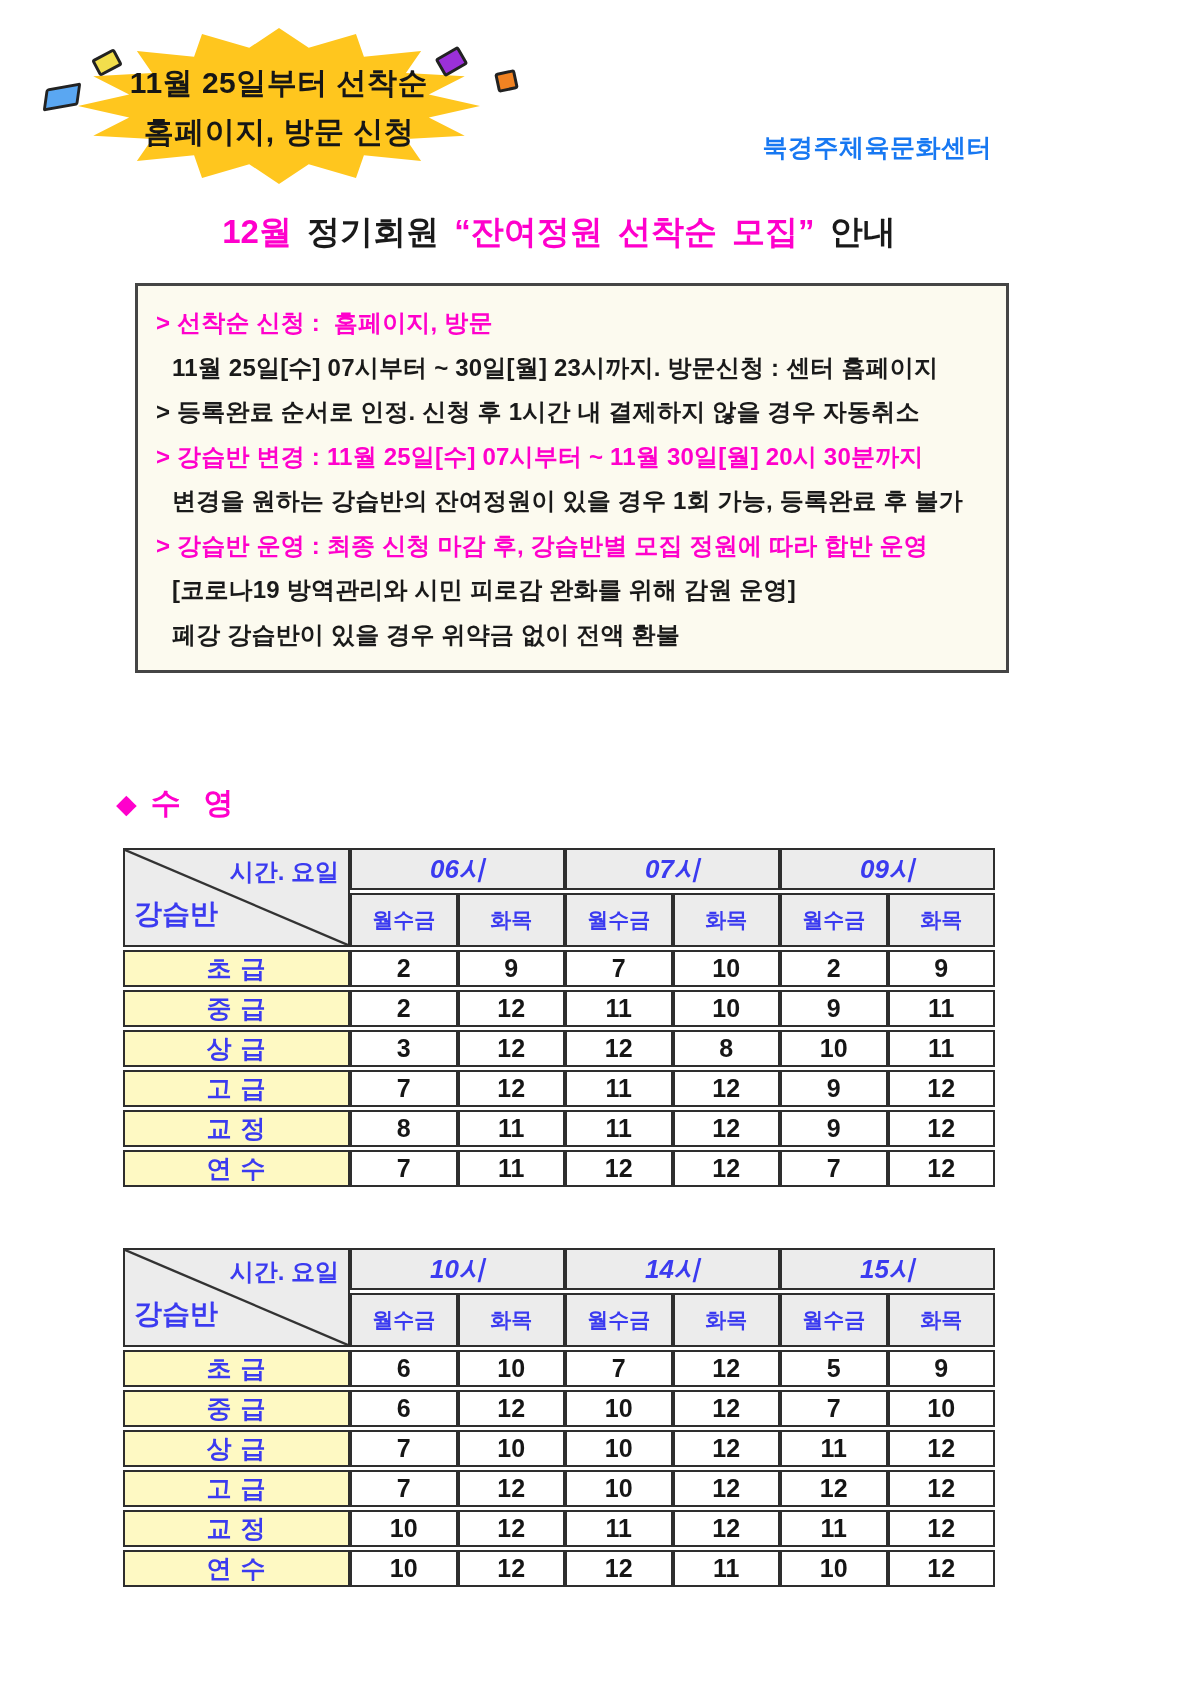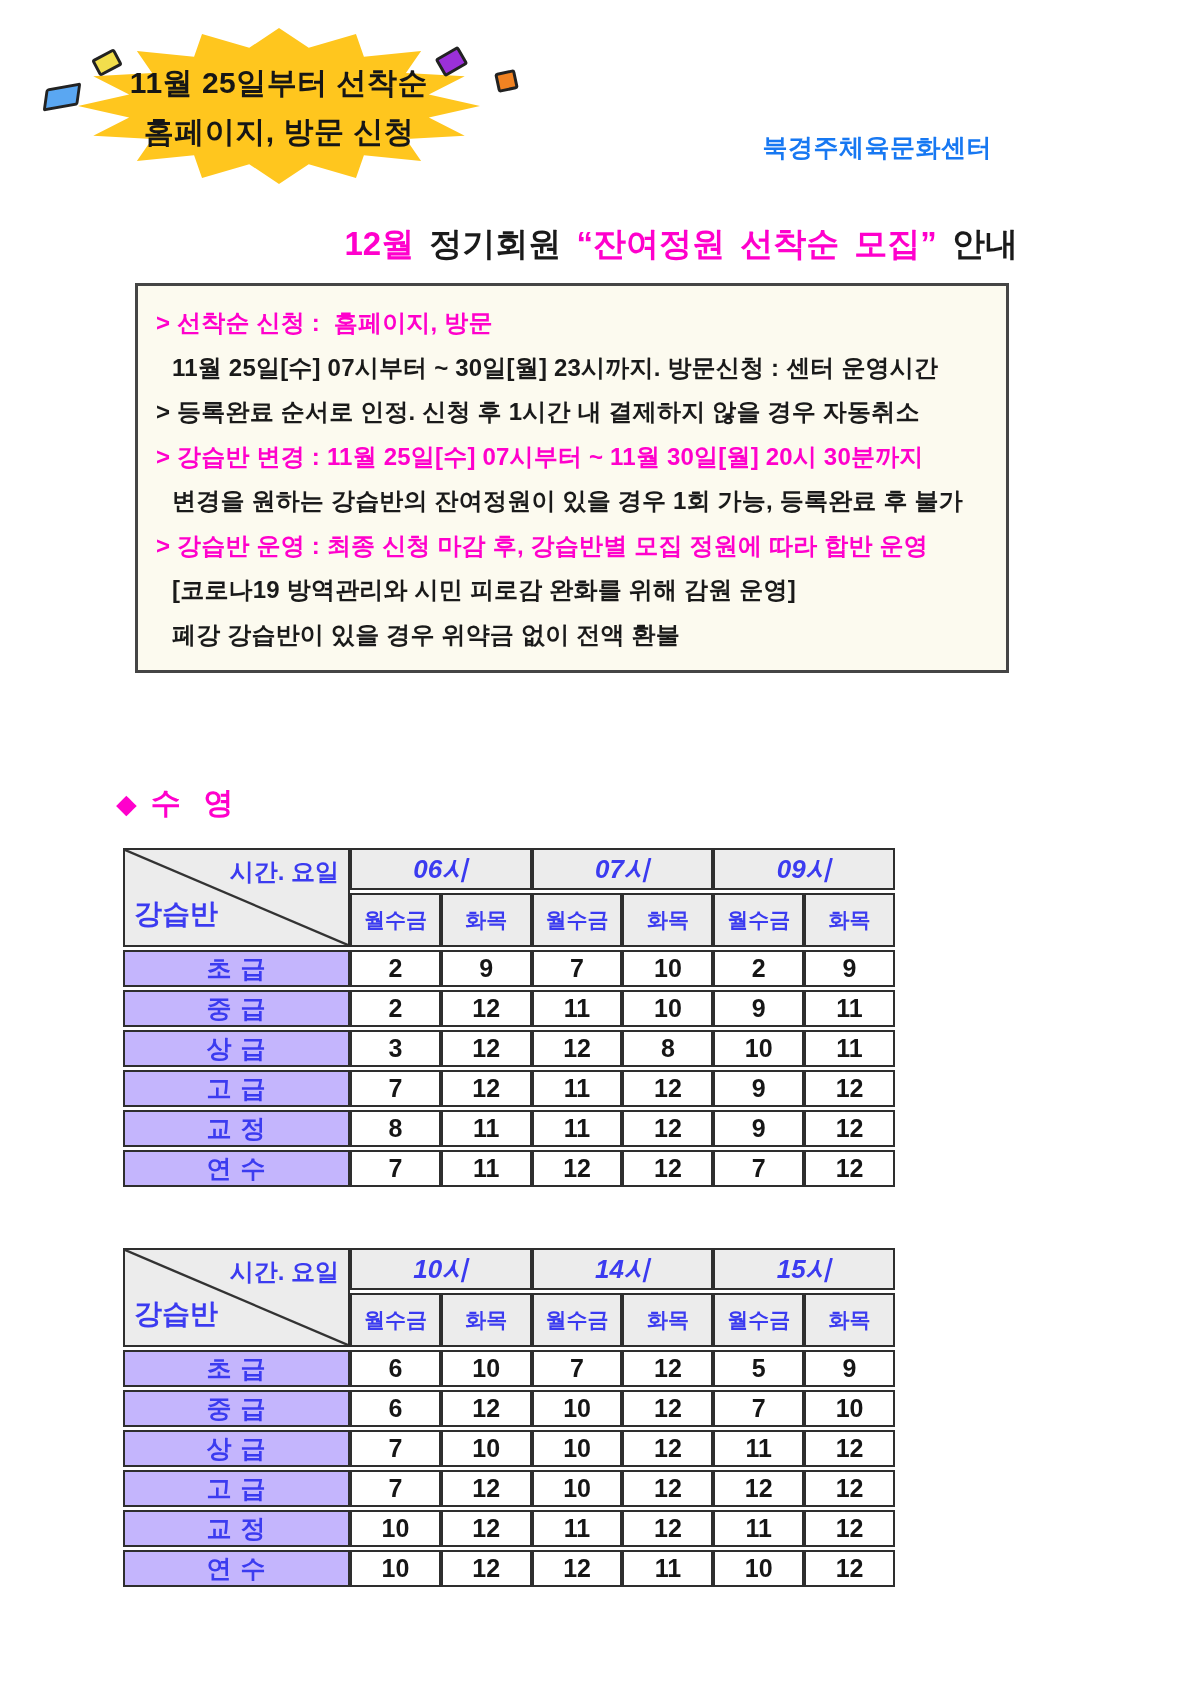--- a/index.html
+++ b/index.html
@@ -18,50 +18,50 @@
 
   .confetti { position:absolute; border:3px solid #222222; border-radius:3px; }
   .confetti.c-blue   { left:44px;  top:86px; width:30px; height:16px; background:var(--confetti_blue);   transform:rotate(-10deg) skewX(-18deg); }
   .confetti.c-yellow { left:94px;  top:53px; width:20px; height:13px; background:var(--confetti_yellow); transform:rotate(-28deg); }
   .confetti.c-purple { left:438px; top:51px; width:21px; height:15px; background:var(--confetti_purple); transform:rotate(-30deg); }
   .confetti.c-orange { left:496px; top:71px; width:15px; height:14px; background:var(--confetti_orange); transform:rotate(-12deg); }
 
   .org { position:absolute; left:620px; top:131px; width:372px; text-align:right;
     font-size:25px; font-weight:800; color:var(--org_blue); letter-spacing:0.5px; }
 
-  .title { position:absolute; left:100px; top:210px; width:918px; text-align:right;
-    font-size:33px; font-weight:800; color:var(--text_black); word-spacing:6px;margin-top:12px; }
+  .title { position:absolute; left:100px; top:210px; width:918px; text-align:center;
+    font-size:33px; font-weight:800; color:var(--text_black); word-spacing:6px; }
   .title span { white-space:pre; }
 
   
   .notice { position:absolute; left:135px; top:283px; width:832px; height:354px;
     background:var(--box_bg); border:3px solid #454545; padding:15px 18px; }
   .notice-line { font-size:24px; font-weight:700; color:var(--text_black);
     line-height:44.5px; white-space:pre; letter-spacing:0.2px; }
   .notice-line.magenta { color:var(--magenta); }
   .notice-line.indent { padding-left:16px; }
 
   
   .section { position:absolute; left:116px; top:783px; display:flex; align-items:center;
     gap:14px; color:var(--magenta); }
   .section .diamond { font-size:27px; }
   .section .label { font-size:30px; font-weight:800; white-space:pre; letter-spacing:2px; }
 
   
-  table.sched { position:absolute; left:123px; width:772px; table-layout:fixed;
+  table.sched { position:absolute; left:123px; width:872px; table-layout:fixed;
     border-collapse:separate; border-spacing:0 3px; }
   #table1 { top:845px; } #table2 { top:1245px; }
   table.sched th, table.sched td { border:2px solid #2e2e2e; text-align:center; vertical-align:middle; padding:0; }
   .corner { background:var(--header_bg); position:relative; }
   .corner svg { position:absolute; inset:0; width:100%; height:100%; }
   .corner-top    { position:absolute; top:6px; right:9px;  color:var(--table_blue); font-size:24px; font-weight:800; white-space:pre; }
   .corner-bottom { position:absolute; bottom:12px; left:9px; color:var(--table_blue); font-size:28px; font-weight:700; }
   .group-th { background:var(--header_bg); color:var(--table_blue); font-size:26px; font-weight:800; height:38px;font-style:italic; }
   .sub-th   { background:var(--header_bg); color:var(--table_blue); font-size:21px; font-weight:800; height:50px; }
-  .row-label { color:var(--table_blue); font-size:25px; font-weight:800; background:#c4b5fd;
+  .row-label { color:var(--table_blue); font-size:25px; font-weight:800; background:#fef9c3;
     height:32px; letter-spacing:1px; white-space:pre; }
   .num { color:#161616; font-size:25px; font-weight:700; background:#ffffff; }
 </style>
 </head>
 <body>
 
 <div class="page">
 
   <div class="badge">
     <svg viewBox="0 0 400 150" preserveAspectRatio="none">
@@ -76,21 +76,21 @@
   <span class="confetti c-yellow"></span>
   <span class="confetti c-purple"></span>
   <span class="confetti c-orange"></span>
 
   <div class="org">북경주체육문화센터</div>
 
   <div class="title"><span class="magenta">12월</span><span> 정기회원 </span><span class="magenta">“잔여정원 선착순 모집”</span><span> 안내</span></div>
 
   <div class="notice">
       <div class="notice-line magenta">&gt; 선착순 신청 :  홈페이지, 방문</div>
-      <div class="notice-line indent">11월 25일[수] 07시부터 ~ 30일[월] 23시까지. 방문신청 : 센터 운영시간</div>
+      <div class="notice-line indent">11월 25일[수] 07시부터 ~ 30일[월] 23시까지. 방문신청 : 센터 홈페이지</div>
       <div class="notice-line">&gt; 등록완료 순서로 인정. 신청 후 1시간 내 결제하지 않을 경우 자동취소</div>
       <div class="notice-line magenta">&gt; 강습반 변경 : 11월 25일[수] 07시부터 ~ 11월 30일[월] 20시 30분까지</div>
       <div class="notice-line indent">변경을 원하는 강습반의 잔여정원이 있을 경우 1회 가능, 등록완료 후 불가</div>
       <div class="notice-line magenta">&gt; 강습반 운영 : 최종 신청 마감 후, 강습반별 모집 정원에 따라 합반 운영</div>
       <div class="notice-line indent">[코로나19 방역관리와 시민 피로감 완화를 위해 감원 운영]</div>
       <div class="notice-line indent">폐강 강습반이 있을 경우 위약금 없이 전액 환불</div>
     </div>
 
   <div class="section">
     <span class="diamond">◆</span>

